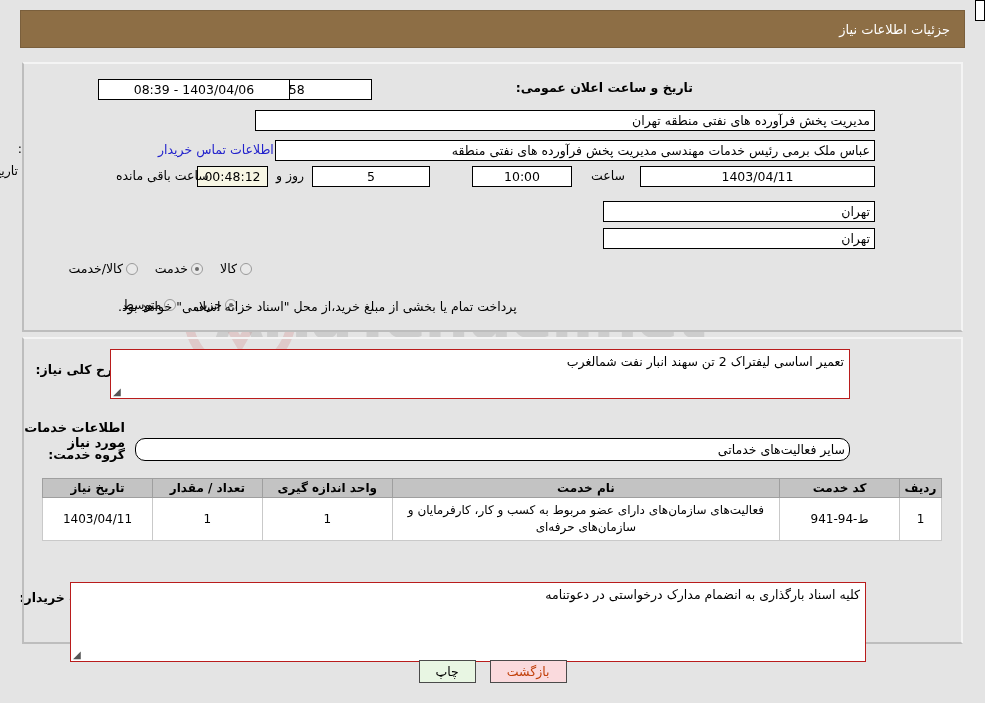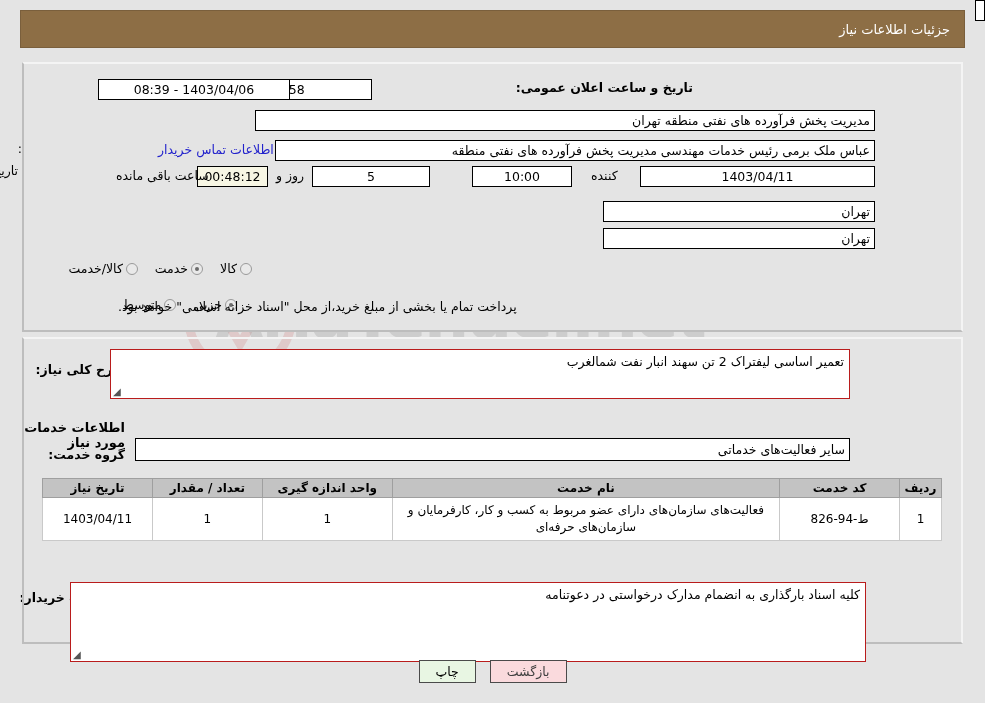--- a/index.html
+++ b/index.html
@@ -200,21 +200,21 @@
     z-index: 3;
   }
   .btn {
     font-size: 12.5px;
     padding: 3px 16px;
     border: 1px solid #555;
     cursor: pointer;
     font-family: "DejaVu Sans", "Liberation Sans", sans-serif;
   }
   .btn-print { background: #e8f6e3; border-color: #4a4a4a; color:#000; }
-  .btn-back  { background: #fadadd; border-color: #4a4a4a; color:#404040; }
+  .btn-back  { background: #fadadd; border-color: #4a4a4a; color:#c2410c; }
 </style>
 </head>
 <body>
 
 <div id="page">
 
   <div class="watermark">
     <svg class="wm-shield" viewBox="0 0 120 132">
       <path d="M60 4 L112 24 L112 66 C112 100 88 120 60 128 C32 120 8 100 8 66 L8 24 Z" fill="none" stroke="rgba(214,160,160,0.42)" stroke-width="9"></path>
       <path d="M34 52 L60 96 L86 52" fill="none" stroke="rgba(214,160,160,0.42)" stroke-width="9"></path>
@@ -249,21 +249,21 @@
   <div class="row" style="right:852px; top:141px;">
     <span class="lbl">ایجاد کننده درخواست:</span>
   </div>
   <div class="fld rt" style="position:absolute; left:275px; top:140px; width:600px; z-index:3;">عباس ملک برمی رئیس خدمات مهندسی مدیریت پخش فرآورده های نفتی منطقه</div>
   <a class="link" href="#" style="position:absolute; left:158px; top:142px; z-index:4;">اطلاعات تماس خریدار</a>
 
   <div class="row" style="right:852px; top:163px; display:block; line-height:16px; text-align:right; white-space:normal; width:120px;">
     <span class="lbl">مهلت ارسال پاسخ: تا تاریخ:</span>
   </div>
   <div class="fld" style="position:absolute; left:640px; top:166px; width:235px; z-index:3;">1403/04/11</div>
-  <span class="inline-lbl" style="position:absolute; left:585px; top:168px; z-index:3;">کننده</span>
+  <span class="inline-lbl" style="position:absolute; left:585px; top:168px; z-index:3;">ساعت</span>
   <div class="fld" style="position:absolute; left:472px; top:166px; width:100px; z-index:3;">10:00</div>
   <div class="fld" style="position:absolute; left:312px; top:166px; width:118px; z-index:3;">5</div>
   <span class="inline-lbl" style="position:absolute; left:270px; top:168px; z-index:3;">روز و</span>
   <div class="fld cream" style="position:absolute; left:197px; top:166px; width:71px; z-index:3;">00:48:12</div>
   <span class="inline-lbl" style="position:absolute; left:110px; top:168px; z-index:3;">ساعت باقی مانده</span>
 
   <div class="row" style="right:852px; top:202px;">
     <span class="lbl">استان محل تحویل:</span>
   </div>
   <div class="fld rt" style="position:absolute; left:603px; top:201px; width:272px; z-index:3;">تهران</div>
@@ -304,37 +304,37 @@
   <div class="ta" style="position:absolute; left:110px; top:349px; width:740px; height:50px; z-index:3;">
     <span>تعمیر اساسی لیفتراک 2 تن سهند انبار نفت شمالغرب</span>
     <span class="grip">◣</span>
   </div>
 
   <div class="section-title" style="right:860px; top:420px;">اطلاعات خدمات مورد نیاز</div>
 
   <div class="row" style="right:860px; top:447px;">
     <span class="lbl bold-lbl">گروه خدمت:</span>
   </div>
-  <div class="fld rt" style="position:absolute; left:135px; top:438px; width:715px; height:23px; line-height:21px; z-index:3;">سایر فعالیت‌های خدماتی</div>
+  <div class="fld rt" style="position:absolute; left:135px; top:438px; width:715px; height:23px; line-height:21px; z-index:3;border-radius:10px;">سایر فعالیت‌های خدماتی</div>
 
   <table class="items">
     <thead>
       <tr>
         <th style="width:42px;">ردیف</th>
         <th style="width:120px;">کد خدمت</th>
         <th style="width:388px;">نام خدمت</th>
         <th style="width:130px;">واحد اندازه گیری</th>
         <th style="width:110px;">تعداد / مقدار</th>
         <th style="width:110px;">تاریخ نیاز</th>
       </tr>
     </thead>
     <tbody>
       <tr>
         <td>1</td>
-        <td>ط-94-826</td>
+        <td>ط-94-941</td>
         <td style="line-height:17px;">فعالیت‌های سازمان‌های دارای عضو مربوط به کسب و کار، کارفرمایان و سازمان‌های حرفه‌ای</td>
         <td>1</td>
         <td>1</td>
         <td>1403/04/11</td>
       </tr>
     </tbody>
   </table>
 
   <div class="row" style="right:860px; top:590px;">
     <span class="lbl bold-lbl">توضیحات خریدار:</span>

